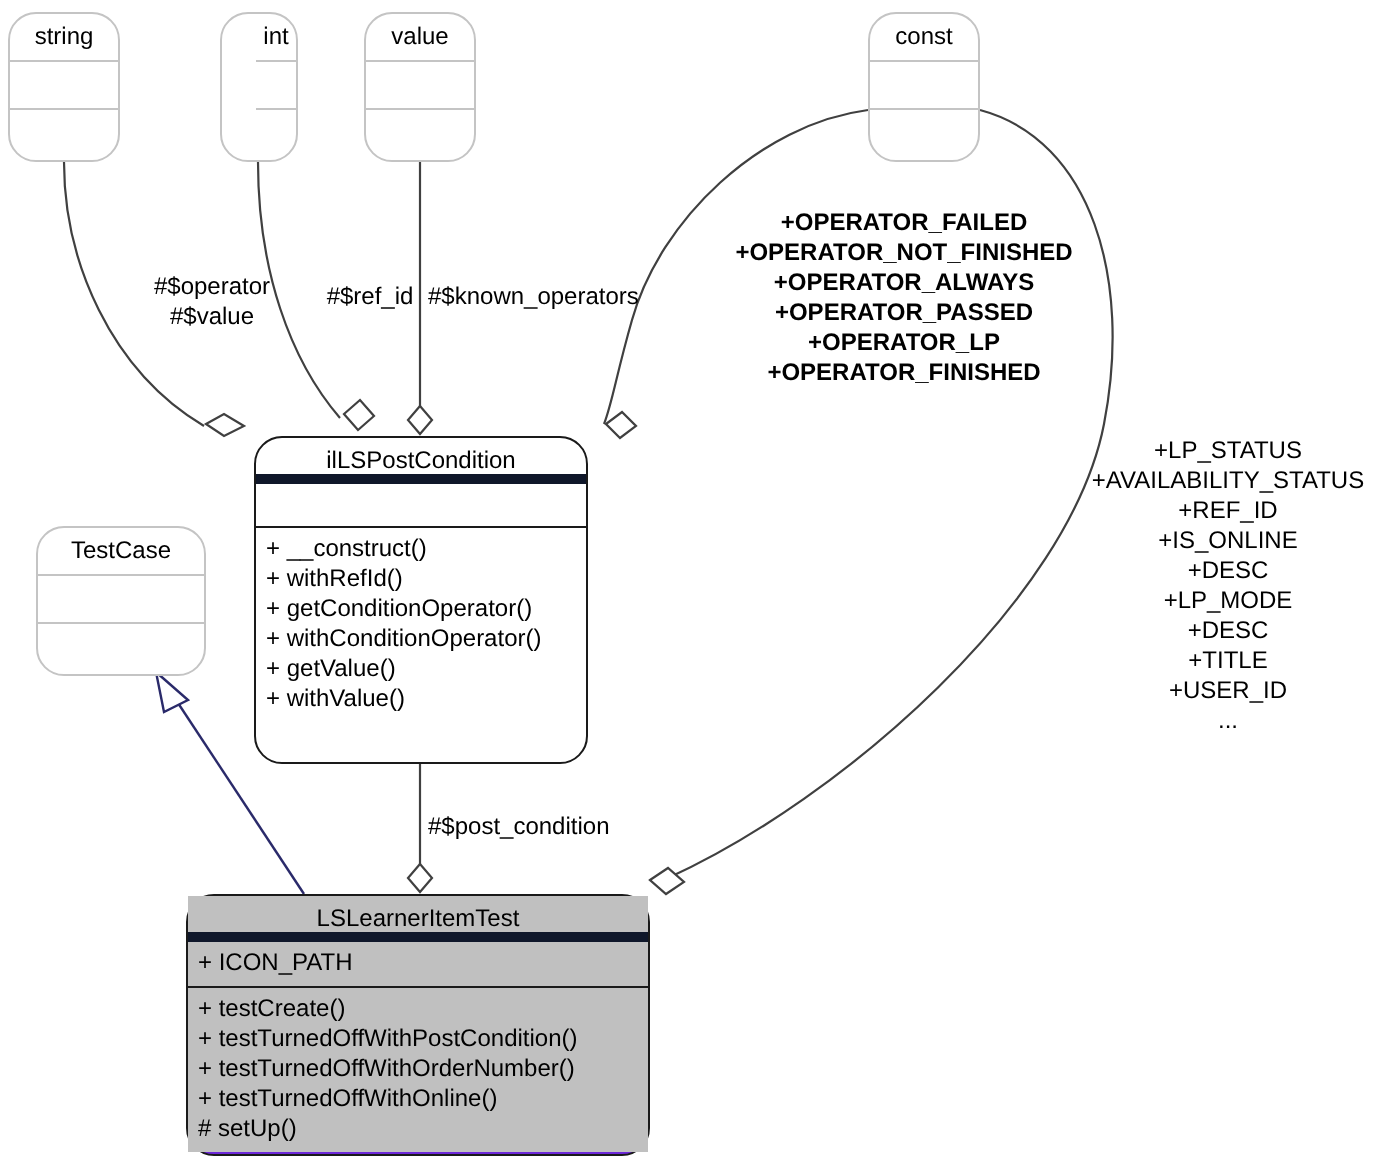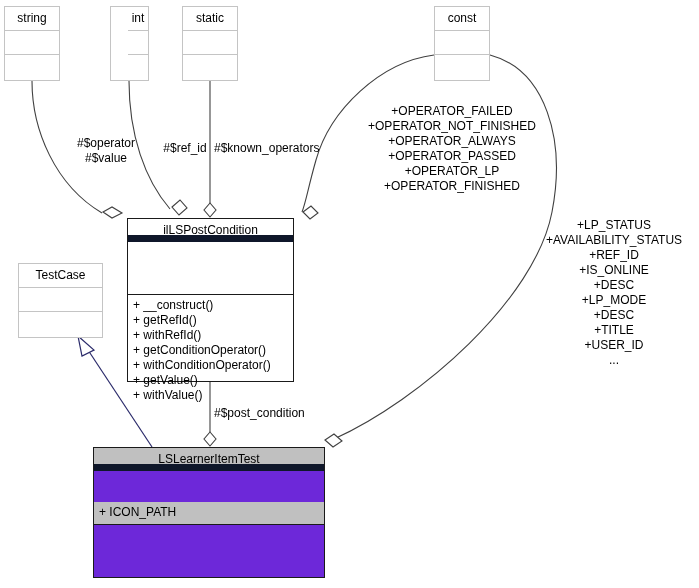--- a/index.html
+++ b/index.html
@@ -17,20 +17,21 @@
   #canvas {
     position: absolute;
     left: 0; top: 0;
     width: 699px;
     height: 588px;
   }
   .uml-box {
     position: absolute;
     box-sizing: border-box;
     background: #ffffff;
+    border-radius: 14px;
   }
   
   .type-box {
     border: 1px solid #c4c4c4;
   }
   .type-box .cell {
     box-sizing: border-box;
     width: 100%;
   }
   .type-box .title-cell {
@@ -52,32 +53,31 @@
   
   .class-box {
     border: 1px solid #1a1a1a;
   }
   .class-box .title-cell {
     box-sizing: border-box;
     text-align: center;
     font-size: 12px;
     line-height: 22px;
     height: 23px;
-    border-bottom: 7px solid #0f172a;
+    border-bottom: 5px solid #0f172a;
     white-space: nowrap;
     color: #000;
   }
   .class-box .attr-cell {
     box-sizing: border-box;
     border-bottom: 1px solid #1a1a1a;
     padding: 3px 5px 4px 5px;
     font-size: 12px;
     line-height: 15px;
     color: #000;
-    margin-top: 31px;
   }
   .class-box .attr-cell.empty {
     height: 22px;
     padding: 0;
   }
   .class-box .ops-cell {
     box-sizing: border-box;
     padding: 3px 5px 4px 5px;
     font-size: 12px;
     line-height: 15px;
@@ -147,21 +147,21 @@
   <div class="cell empty-cell"></div>
 </div>
 
 <div class="uml-box type-box" style="left:110px; top:6px; width:39px; height:75px;padding-left:17px;">
   <div class="cell title-cell">int</div>
   <div class="cell empty-cell divider"></div>
   <div class="cell empty-cell"></div>
 </div>
 
 <div class="uml-box type-box" style="left:182px; top:6px; width:56px; height:75px;">
-  <div class="cell title-cell">static</div>
+  <div class="cell title-cell">value</div>
   <div class="cell empty-cell divider"></div>
   <div class="cell empty-cell"></div>
 </div>
 
 <div class="uml-box type-box" style="left:434px; top:6px; width:56px; height:75px;">
   <div class="cell title-cell">const</div>
   <div class="cell empty-cell divider"></div>
   <div class="cell empty-cell"></div>
 </div>
 
@@ -169,50 +169,56 @@
   <div class="cell title-cell">TestCase</div>
   <div class="cell empty-cell divider"></div>
   <div class="cell empty-cell"></div>
 </div>
 
 <div class="uml-box class-box" style="left:127px; top:218px; width:167px; height:164px;">
   <div class="title-cell">ilLSPostCondition</div>
   <div class="attr-cell empty"></div>
   <div class="ops-cell">
     <div class="row">+ __construct()</div>
-    <div class="row">+ getRefId()</div>
     <div class="row">+ withRefId()</div>
     <div class="row">+ getConditionOperator()</div>
     <div class="row">+ withConditionOperator()</div>
     <div class="row">+ getValue()</div>
     <div class="row">+ withValue()</div>
   </div>
 </div>
 
 <div class="uml-box class-box filled" style="left:93px; top:447px; width:232px; height:131px;">
   <div class="title-cell">LSLearnerItemTest</div>
   <div class="attr-cell">
     <div class="row">+ ICON_PATH</div>
   </div>
+  <div class="ops-cell">
+    <div class="row">+ testCreate()</div>
+    <div class="row">+ testTurnedOffWithPostCondition()</div>
+    <div class="row">+ testTurnedOffWithOrderNumber()</div>
+    <div class="row">+ testTurnedOffWithOnline()</div>
+    <div class="row"># setUp()</div>
+  </div>
 </div>
 
 <div class="edge-label" style="left:58px; top:136px; width:96px;">
   <div class="row">#$operator</div>
   <div class="row">#$value</div>
 </div>
 
 <div class="edge-label" style="left:157px; top:141px; width:56px;">
   <div class="row">#$ref_id</div>
 </div>
 
 <div class="edge-label" style="left:214px; top:141px; width:116px; text-align:left;">
   <div class="row">#$known_operators</div>
 </div>
 
-<div class="edge-label" style="left:355px; top:104px; width:194px;">
+<div class="edge-label" style="left:355px; top:104px; width:194px;font-weight:bold;">
   <div class="row">+OPERATOR_FAILED</div>
   <div class="row">+OPERATOR_NOT_FINISHED</div>
   <div class="row">+OPERATOR_ALWAYS</div>
   <div class="row">+OPERATOR_PASSED</div>
   <div class="row">+OPERATOR_LP</div>
   <div class="row">+OPERATOR_FINISHED</div>
 </div>
 
 <div class="edge-label" style="left:534px; top:218px; width:160px;">
   <div class="row">+LP_STATUS</div>

